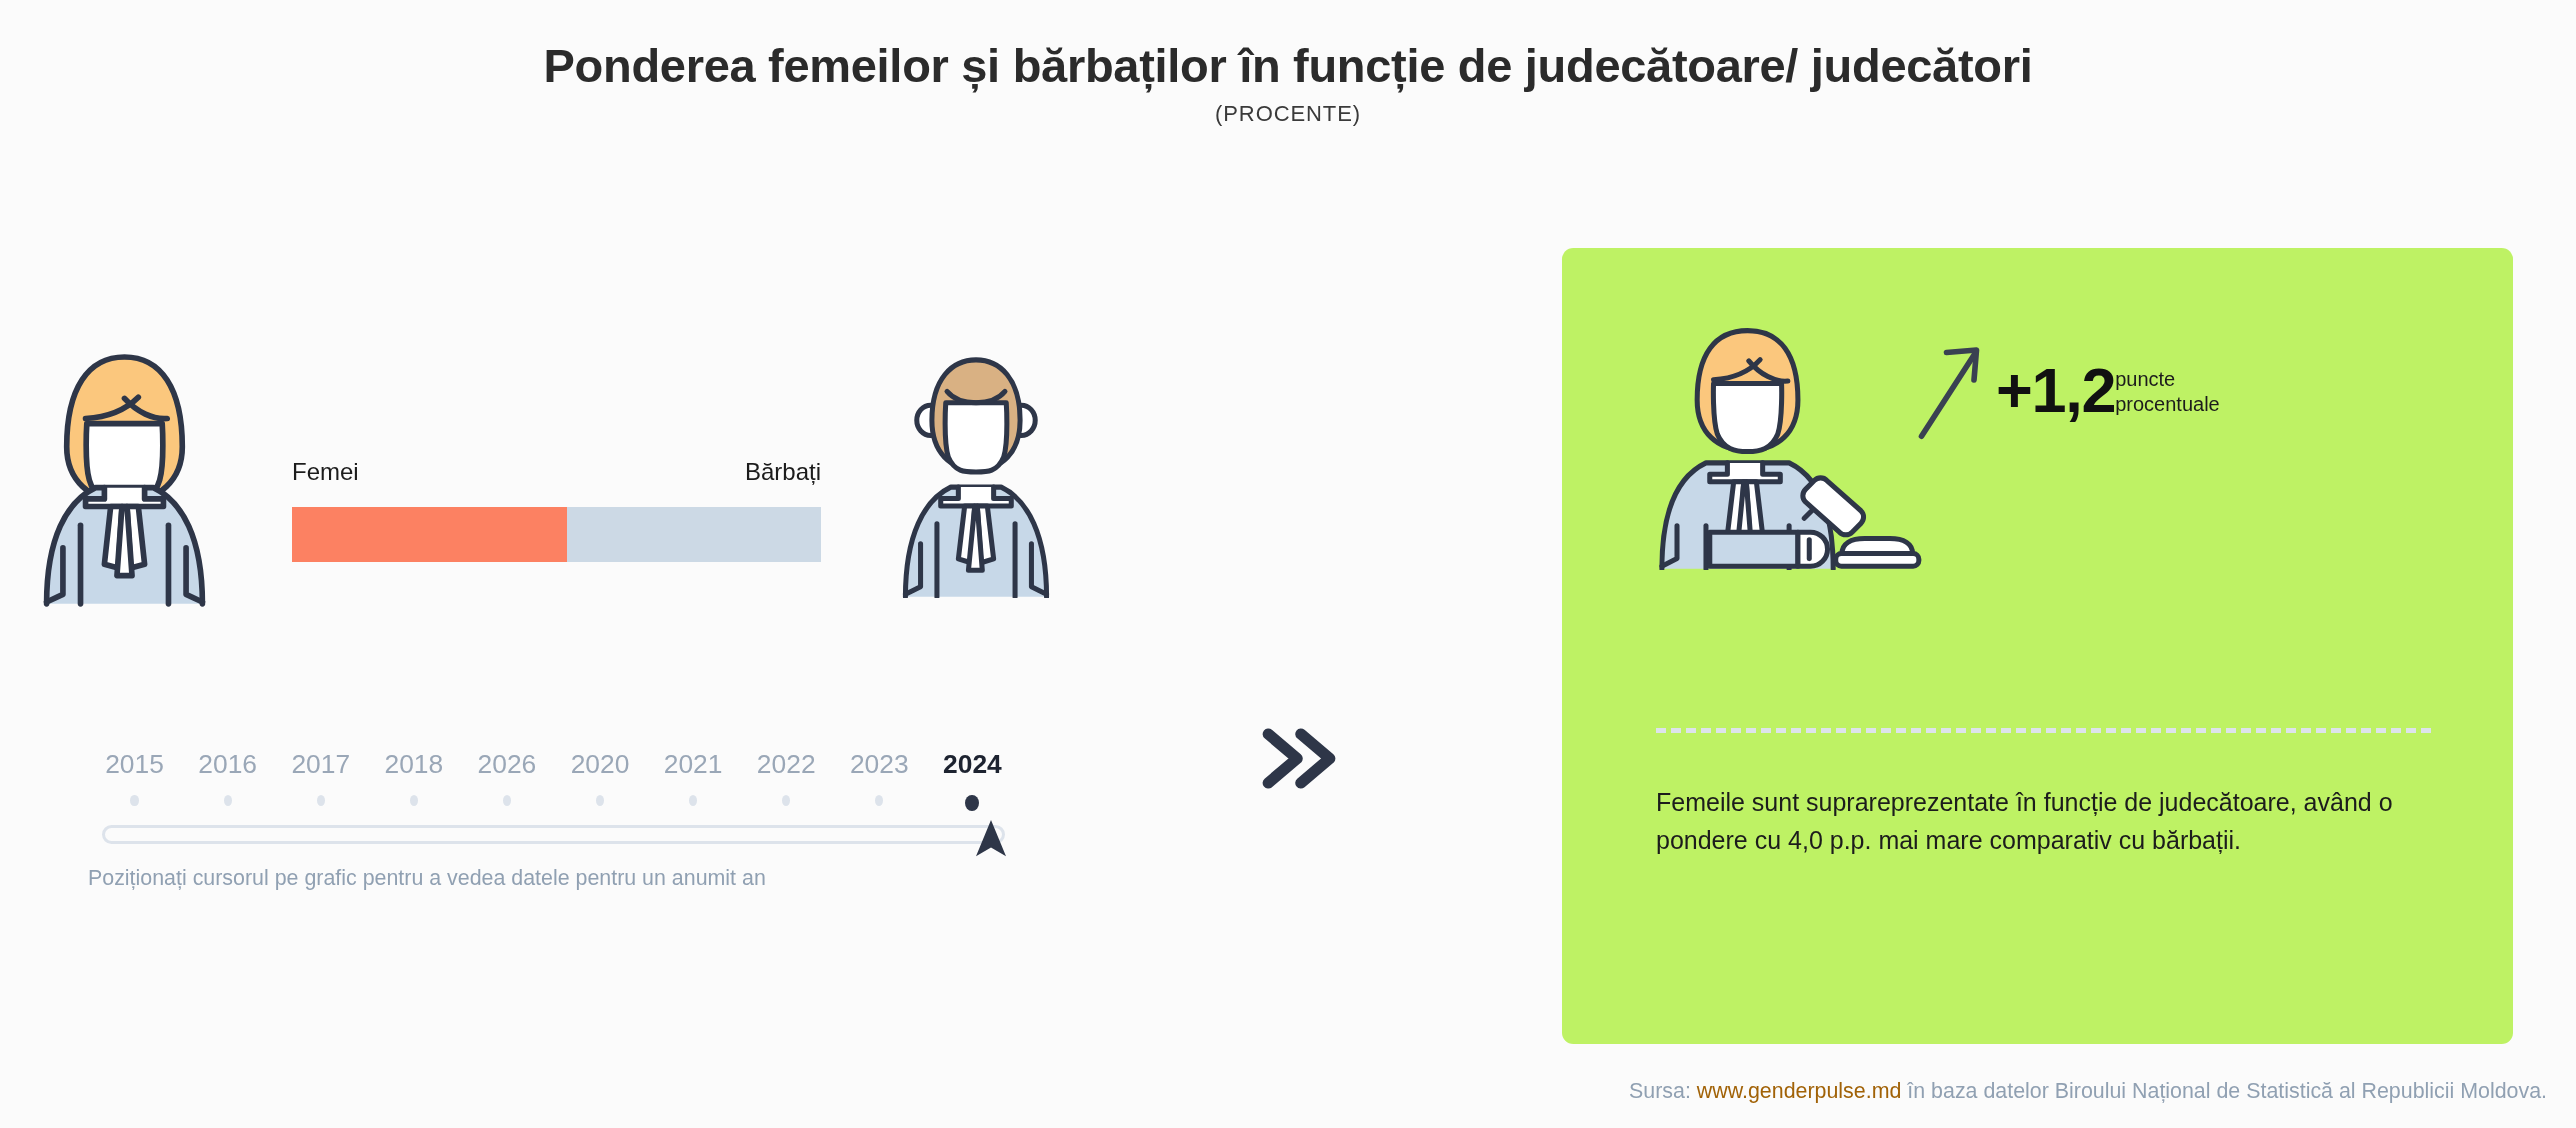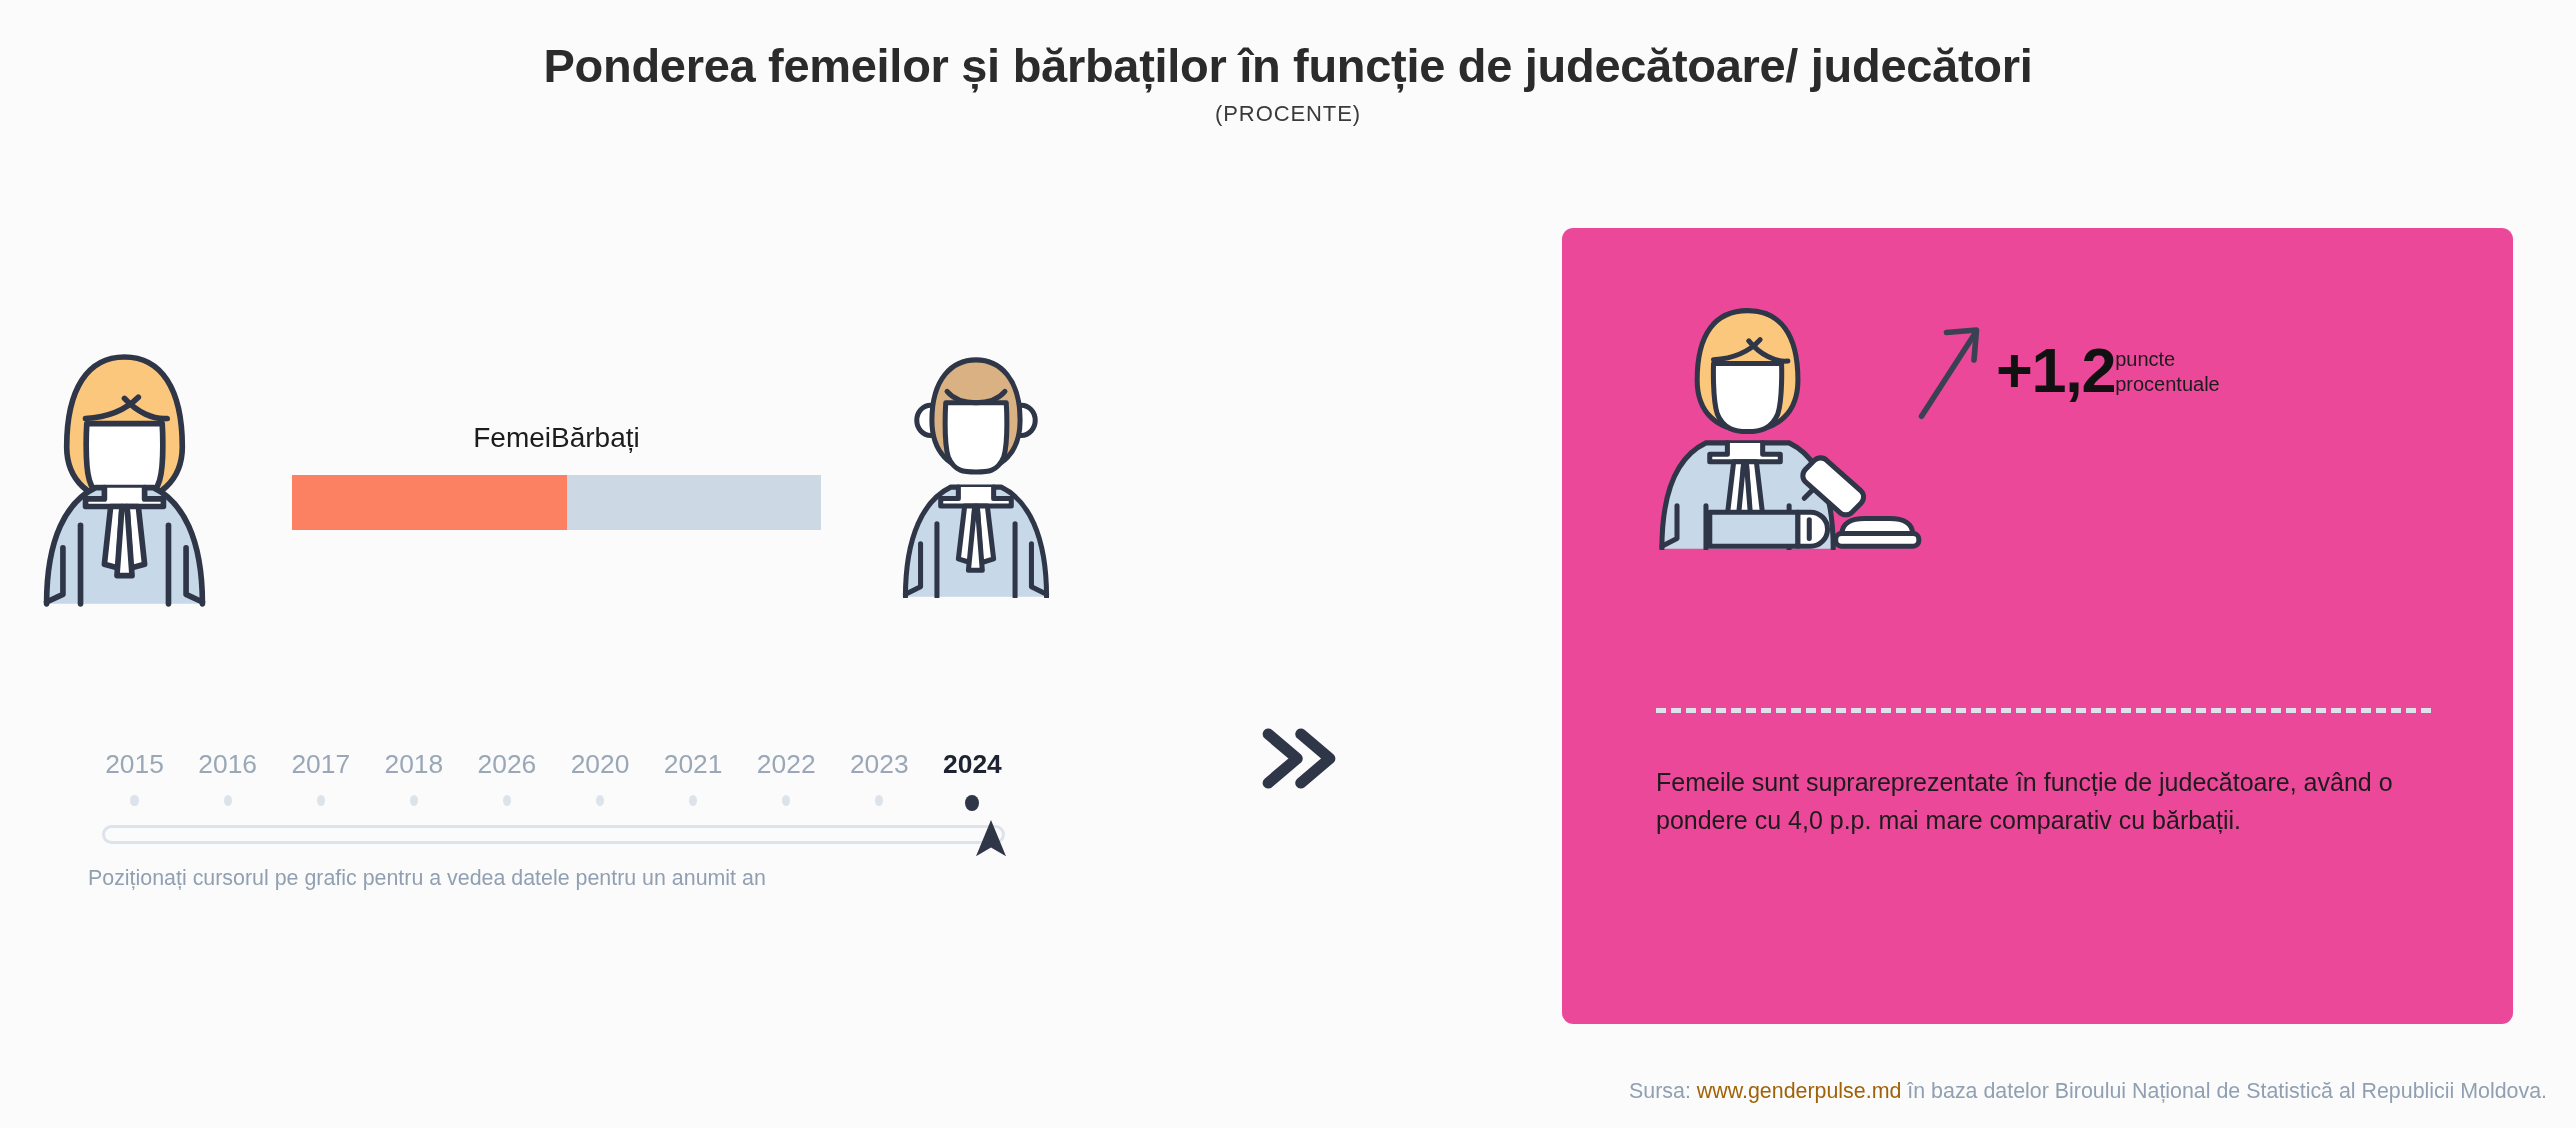--- a/index.html
+++ b/index.html
@@ -62,24 +62,25 @@
 
   
   #bar-group {
     position: absolute;
     left: 292px;
     top: 170px;
     width: 529px;
   }
   .series-labels {
     display: flex;
-    justify-content: center;
-    font-size: 28px;
+    justify-content: space-between;
+    font-size: 24px;
     color: #1c1c1c;
     margin-bottom: 21.4px;
+    margin-top: 36px;
   }
   #stacked-bar {
     display: flex;
     width: 529px;
     height: 55px;
     overflow: hidden;
   }
   #bar-segment-femei {
     background: #fc8162;
     height: 100%;
@@ -161,24 +162,24 @@
   #timeline-hint {
     margin-top: 11px;
     font-size: 21.4px;
     color: #90a0b2;
   }
 
   
   #right-panel {
     position: absolute;
     left: 1562px;
-    top: 228px;
+    top: 248px;
     width: 951px;
     height: 796px;
-    background: #ec4899;
+    background: #bef264;
     border-radius: 11.3px;
   }
   #kpi-row {
     position: absolute;
     left: 0;
     top: 0;
     width: 100%;
     height: 403px;
   }
   #avatar-judge-gavel {

